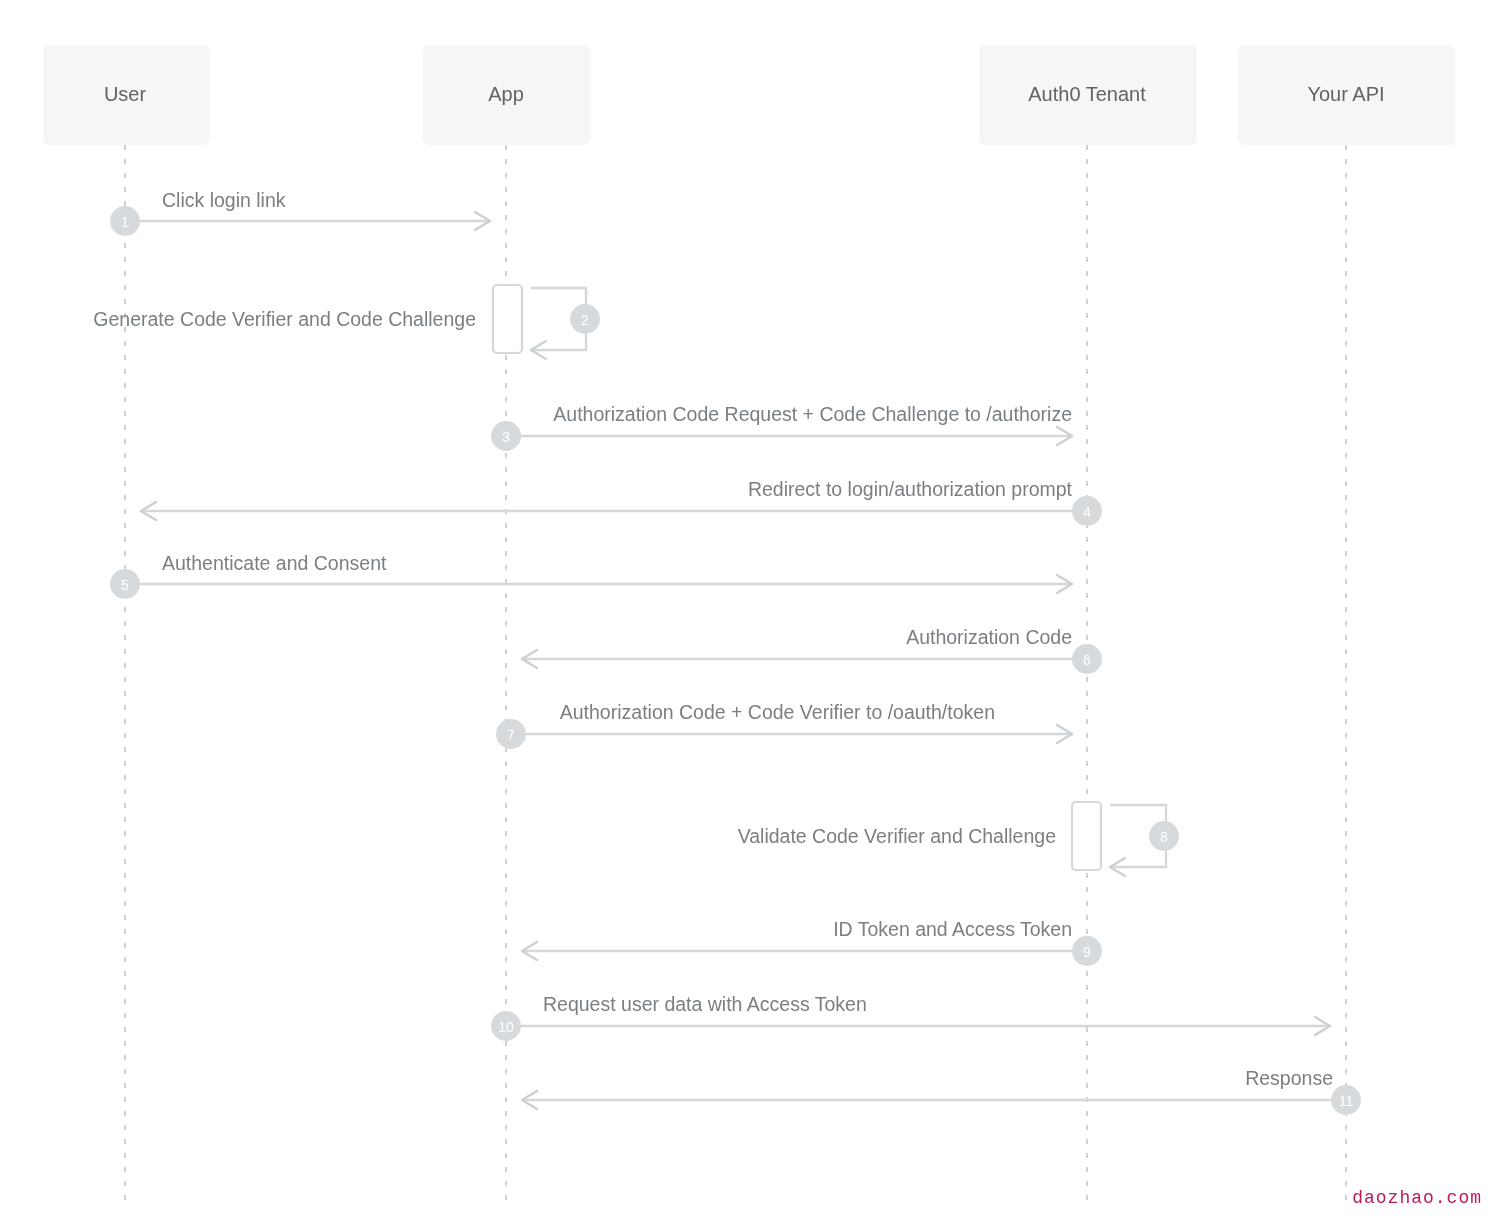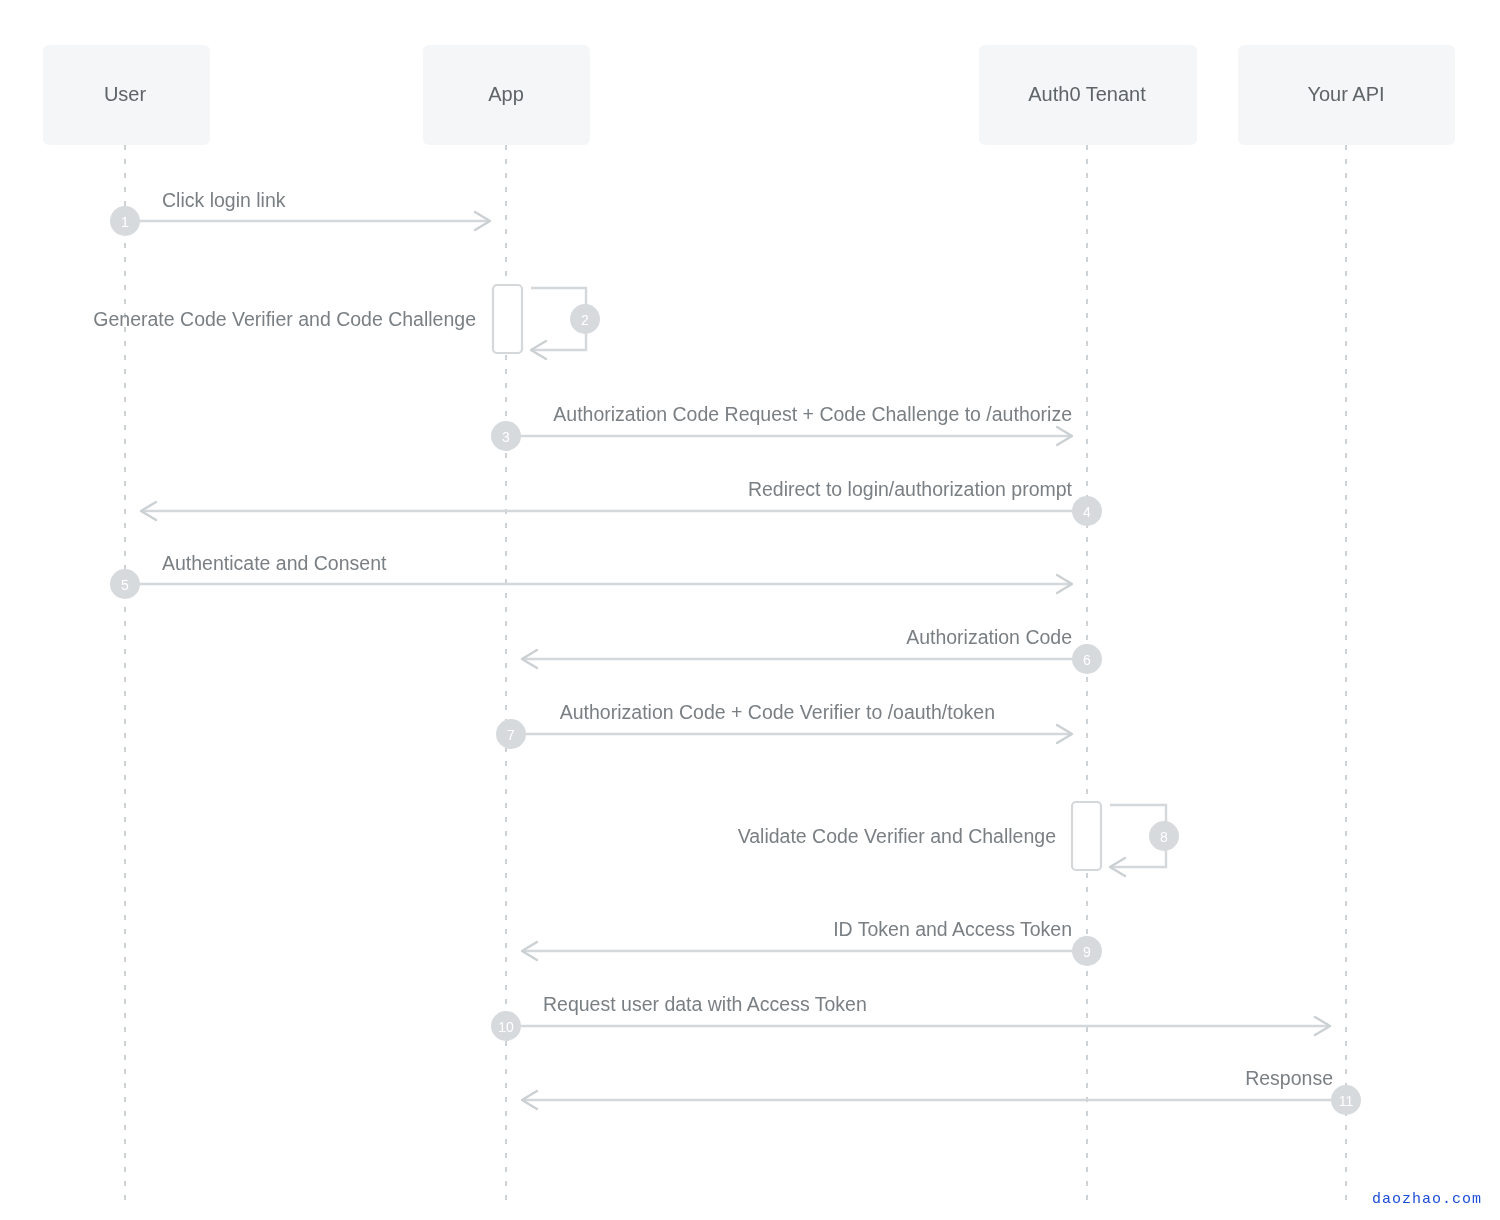--- a/index.html
+++ b/index.html
@@ -78,23 +78,23 @@
   .self-loop {
     stroke: #d4d8db;
     stroke-width: 2.4;
     fill: none;
   }
   .watermark {
     position: absolute;
     right: 18px;
     bottom: 12px;
     font-family: "Liberation Mono", monospace;
-    font-size: 15px;
+    font-size: 18px;
     letter-spacing: 1px;
-    color: #1d4ed8;
+    color: #be185d;
     user-select: none;
   }
 </style>
 </head>
 <body>
 
 <div id="stage">
   <svg class="diagram" id="svg-root" viewBox="0 0 1500 1220" xmlns="http://www.w3.org/2000/svg">
       <line x1="125" y1="145" x2="125" y2="1202" class="lifeline"></line>
       <line x1="506" y1="145" x2="506" y2="1202" class="lifeline"></line>

